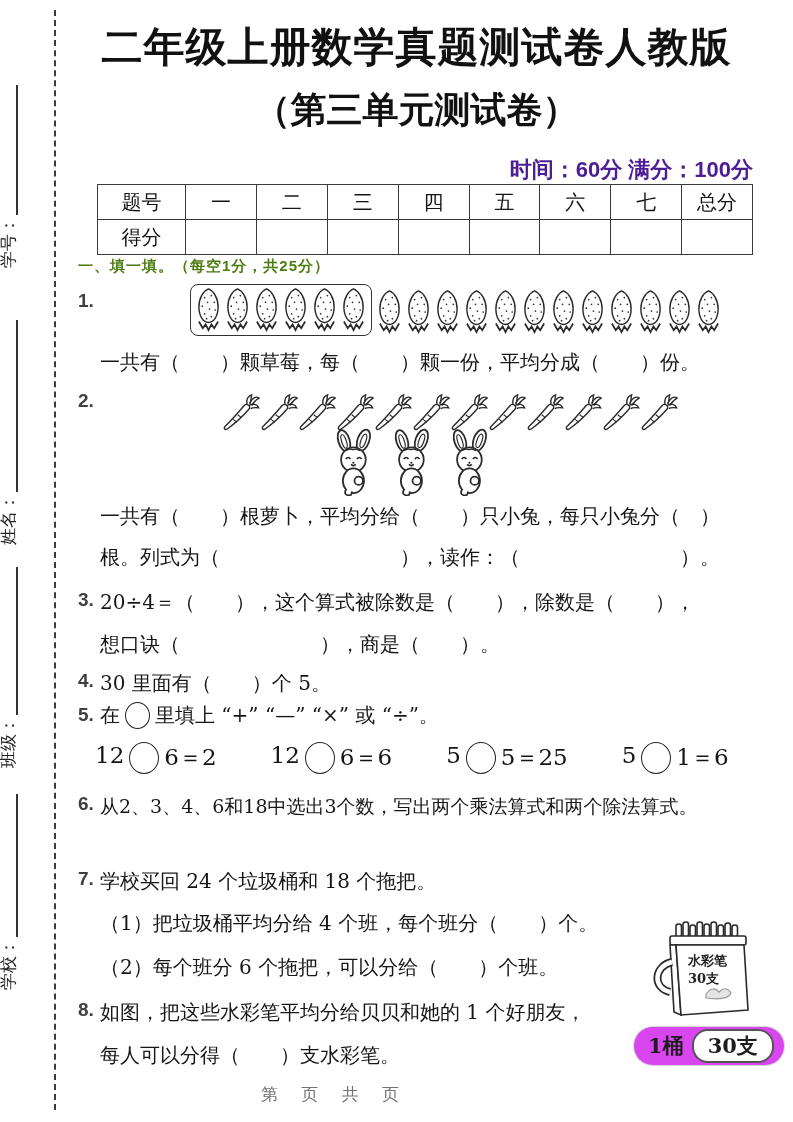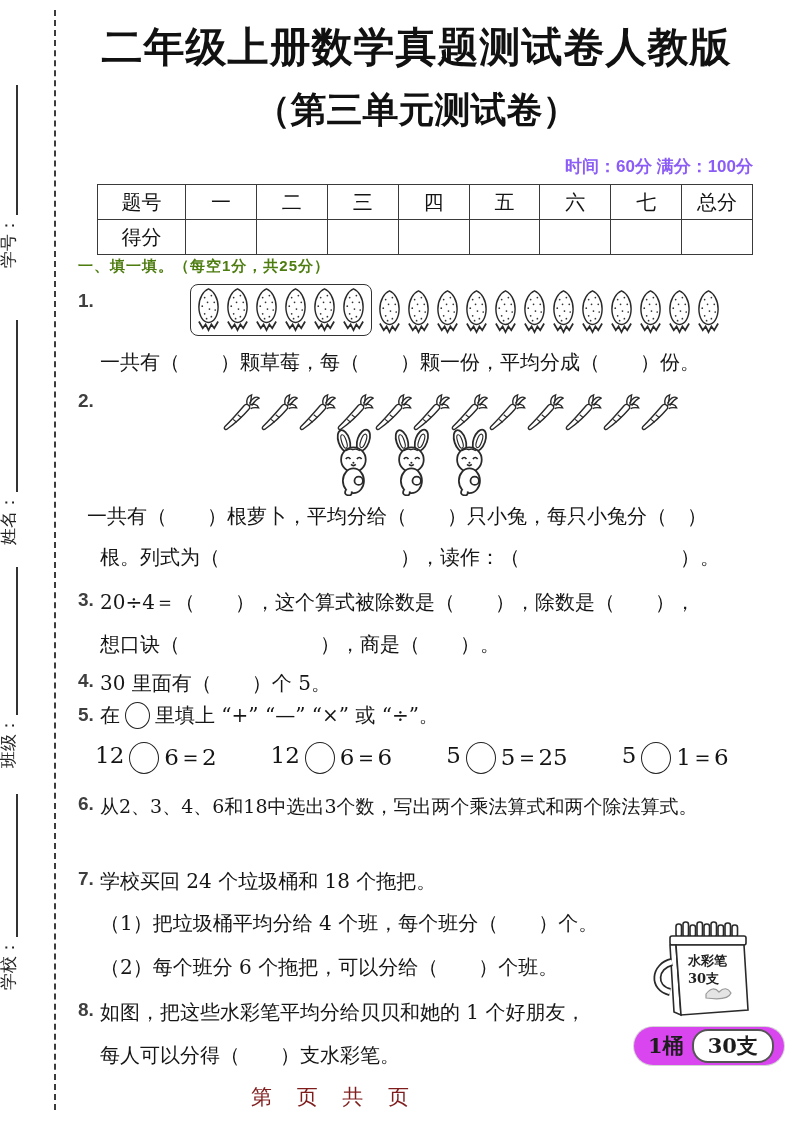--- a/index.html
+++ b/index.html
@@ -17,21 +17,21 @@
     transform-origin:left bottom; transform:rotate(-90deg);
     font-size:17px; color:#222; font-family:"DejaVu Serif", serif;
   }
   .side-group .blank { display:inline-block; border-bottom:2px solid #333; height:18px; vertical-align:-4px; margin-left:2px; }
 
   .title { position:absolute; left:78px; width:677px; top:20px; text-align:center;
            font-family:"Liberation Sans", sans-serif; font-weight:900; font-size:41px; letter-spacing:1px; color:#111; }
   .subtitle { position:absolute; left:78px; width:677px; top:86px; text-align:center;
            font-family:"Liberation Sans", sans-serif; font-weight:800; font-size:36px; color:#111; }
   .meta { position:absolute; right:40px; top:155px; font-family:"Liberation Sans", sans-serif;
-          font-weight:600; font-size:17px; color:#8b5cf6;padding-left:48px; }
+          font-weight:600; font-size:22px; color:#4c1d95;padding-left:48px; }
 
   table.score-table { position:absolute; left:97px; top:184px; width:656px; border-collapse:collapse; table-layout:fixed; }
   table.score-table td { border:1.8px solid #3a3a3a; height:35px; text-align:center; vertical-align:middle;
           font-size:20px; color:#141414; }
   table.score-table td.c0 { width:88px; }
 
   .sec-heading { position:absolute; left:78px; top:257px; font-family:"Liberation Sans", sans-serif;
           font-weight:600; font-size:15px; color:#4d7c0f; letter-spacing:1px; }
 
   .qnum { position:absolute; font-family:"Liberation Sans", sans-serif; font-weight:bold; font-size:19px; color:#3f3f3f; }
@@ -54,22 +54,22 @@
 
   .bucket-wrap { position:absolute; left:648px; top:918px; width:118px; height:108px; }
   .bucket-wrap svg { position:absolute; inset:0; }
   .bucket-label { position:absolute; left:40px; width:56px; text-align:left; font-size:13px; font-weight:bold; color:#222; }
   .badge { position:absolute; left:634px; top:1027px; height:38px; display:flex; align-items:center; gap:8px;
           background:#d946ef; border-radius:19px; padding:0 10px 0 14px; box-shadow:0 0 0 1px #d5d5d5; }
   .badge .plain { font-size:21px; font-weight:bold; color:#1d1d1d; }
   .badge .pill { font-size:21px; font-weight:bold; color:#1d1d1d; border:2px solid #555; border-radius:16px;
           background:#fff; padding:0 14px; line-height:30px; }
 
-  .footer { position:absolute; left:0; width:669px; top:1083px; text-align:center; font-size:21px;
-          letter-spacing:9px; color:#7f1d1d; }
+  .footer { position:absolute; left:0; width:669px; top:1083px; text-align:center; font-size:17px;
+          letter-spacing:9px; color:#737373; }
   .hidden-defs { position:absolute; width:0; height:0; overflow:hidden; }
 </style>
 </head>
 <body>
 
 <div class="page">
 
   <div class="cutline"></div>
 
   <div class="side-group" style="top:244px">
@@ -224,21 +224,21 @@
       <svg class="pic pic-rabbit">
         <use href="#sym-rabbit" xlink:href="#sym-rabbit"></use>
       </svg>
       <svg class="pic pic-rabbit">
         <use href="#sym-rabbit" xlink:href="#sym-rabbit"></use>
       </svg>
       <svg class="pic pic-rabbit">
         <use href="#sym-rabbit" xlink:href="#sym-rabbit"></use>
       </svg>
     </div>
-  <div class="qtext" style="left:87px;top:501px">一共有（　　）根萝卜，平均分给（　　）只小兔，每只小兔分（　）</div>
+  <div class="qtext" style="left:100px;top:501px">一共有（　　）根萝卜，平均分给（　　）只小兔，每只小兔分（　）</div>
   <div class="qtext" style="left:100px;top:542px">根。列式为（　　　　　　　　　），读作：（　　　　　　　　）。</div>
 
   <div class="qnum" style="left:78px;top:589px">3.</div>
   <div class="qtext" style="left:100px;top:587px">20÷4＝（　　），这个算式被除数是（　　），除数是（　　），</div>
   <div class="qtext" style="left:100px;top:629px">想口诀（　　　　　　　），商是（　　）。</div>
 
   <div class="qnum" style="left:78px;top:670px">4.</div>
   <div class="qtext" style="left:100px;top:668px">30 里面有（　　）个 5。</div>
 
   <div class="qnum" style="left:78px;top:704px">5.</div>

